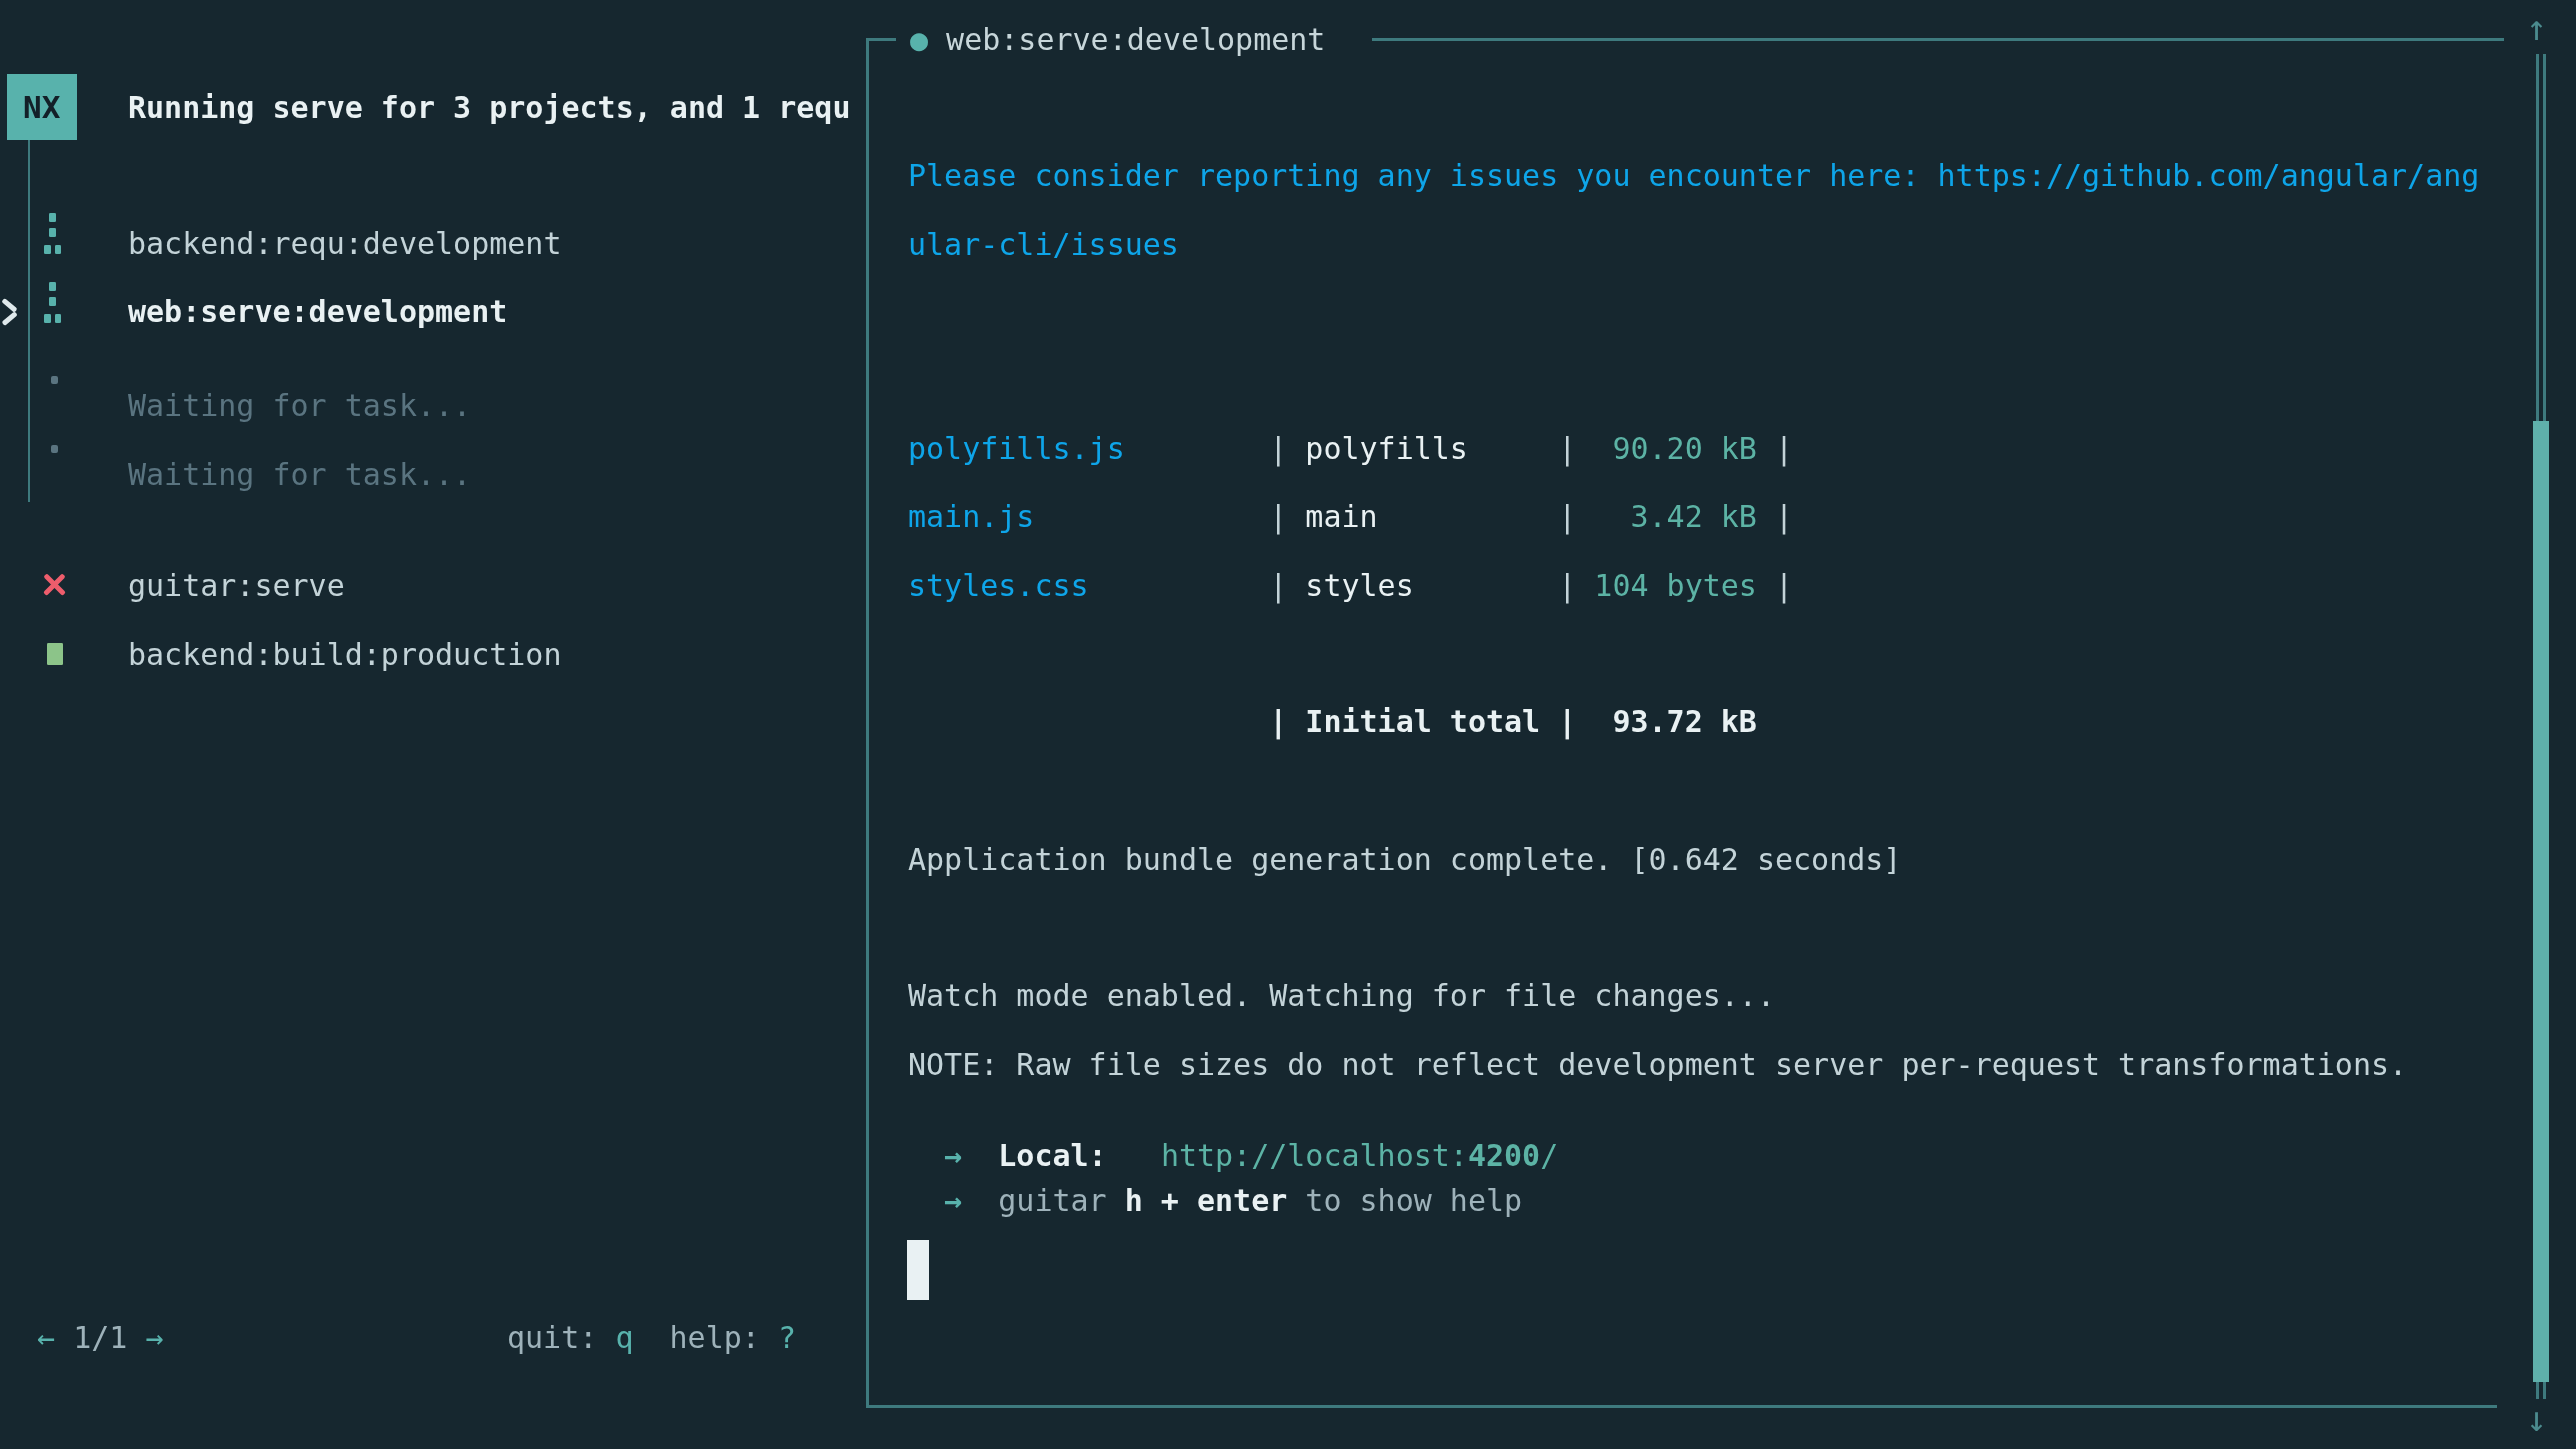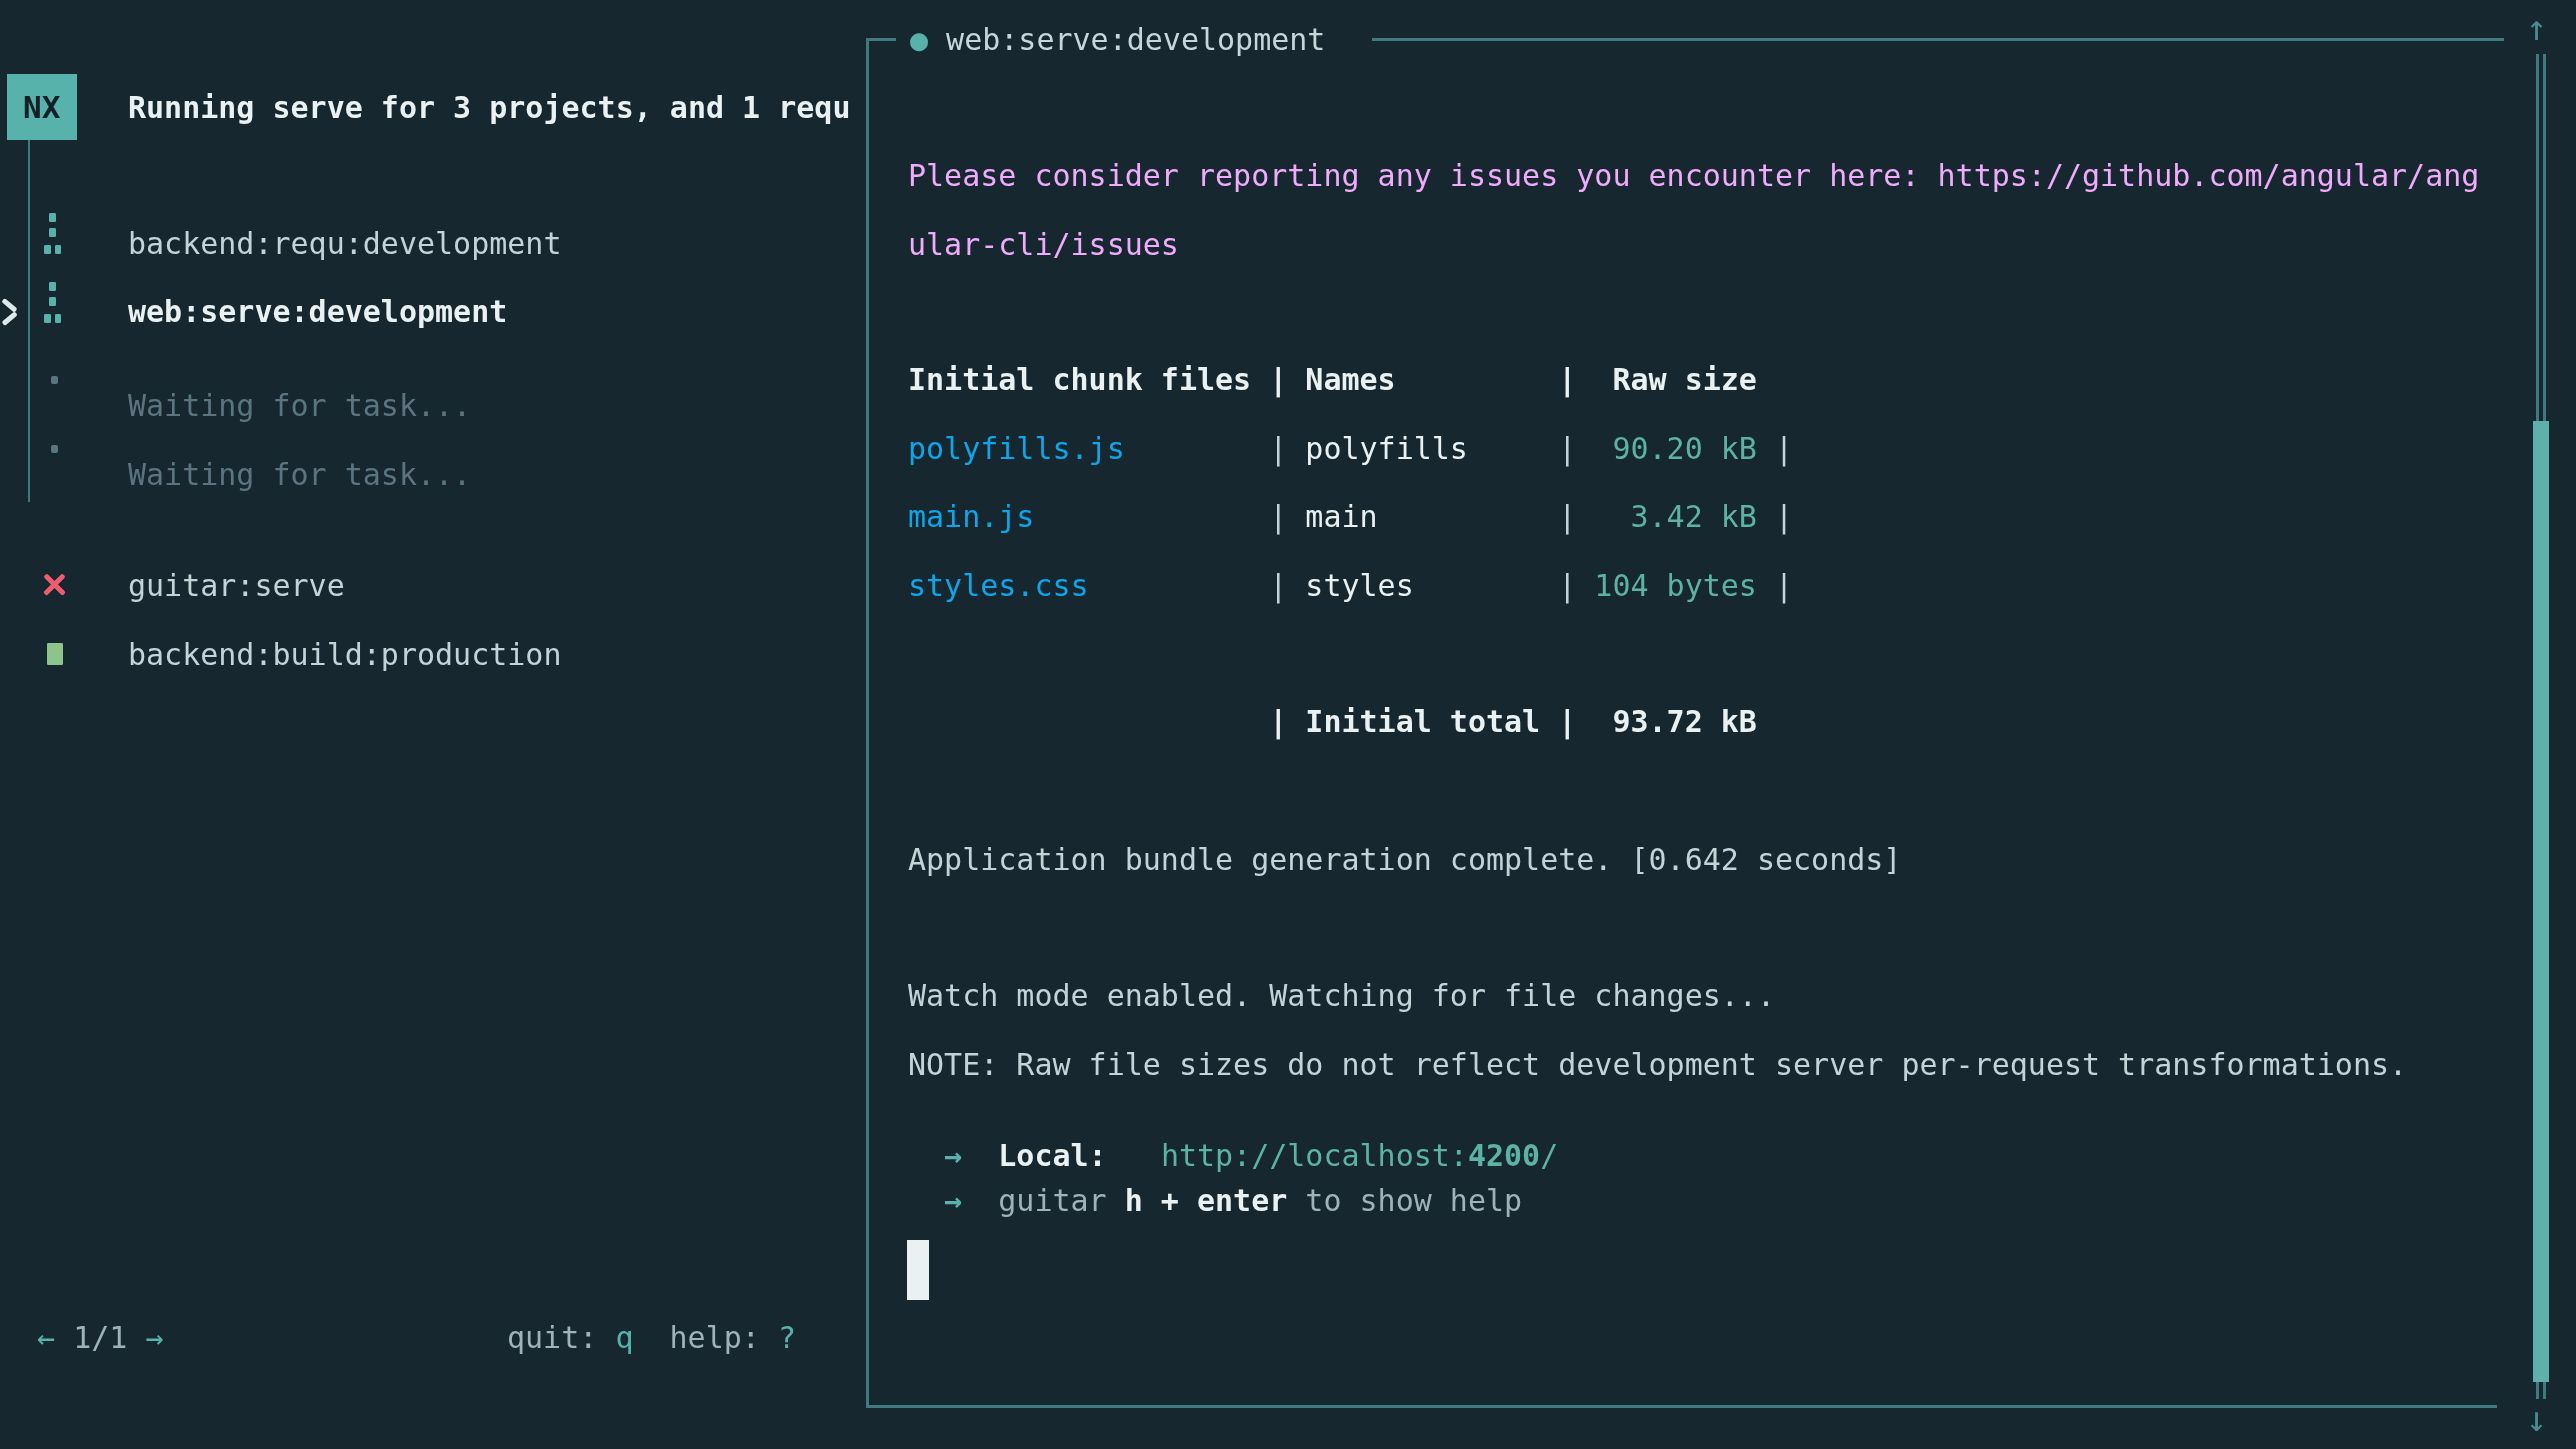--- a/index.html
+++ b/index.html
@@ -3,21 +3,21 @@
 <meta charset="utf-8">
 <style>
   html,body{margin:0;padding:0;background:#16272f;}
   .screen{position:relative;width:2576px;height:1449px;background:#16272f;overflow:hidden;
           font-family:"DejaVu Sans Mono",monospace;}
   .line{position:absolute;font:30px/35px "DejaVu Sans Mono",monospace;white-space:pre;color:#c3d3d8;}
   .b{font-weight:bold;}
   .white{color:#e9f1f3;}
   .dim{color:#5a7480;margin-top:26px;}
   .mid{color:#9eb2ba;}
-  .yellow{color:#f0abfc;}
+  .yellow{color:#0ea5e9;}
   .green{color:#0ea5e9;}
   .teal{color:#5cb3a5;}
   .accent{color:#58b2ac;}
   .scrollglyph{color:#4b8b8e;}
 
   
   .nx-logo{position:absolute;left:6.7px;top:74px;width:70px;height:66px;background:#58b2ac;
            display:flex;align-items:center;justify-content:center;
            font:bold 31px "DejaVu Sans Mono",monospace;color:#132028;}
 
@@ -106,21 +106,20 @@
   <div class="vline" style="left:866px;top:38px;width:2.7px;height:1370px;"></div>
   <div class="hline" style="left:866px;top:38px;width:29.5px;height:2.7px;"></div>
   <div class="hline" style="left:1372px;top:38px;width:1132px;height:2.7px;"></div>
   <div class="hline" style="left:866px;top:1405px;width:1631px;height:2.7px;"></div>
 
   <div class="line" style="left:910px;top:22px;color:#c7d6da;"><span class="accent">●</span><span> web:serve:development</span></div>
 
   <div class="line yellow" style="left:908px;top:158px;">Please consider reporting any issues you encounter here: https://github.com/angular/ang</div>
   <div class="line yellow" style="left:908px;top:227px;">ular-cli/issues</div>
 
-  <div class="line b white" style="left:908px;top:362px;"><span>Initial chunk files</span><span> | </span><span>Names</span><span>         </span><span>|</span><span>  </span><span>Raw size</span></div>
 
   <div class="line" style="left:908px;top:431px;"><span class="green">polyfills.js        </span><span>| </span><span class="white">polyfills     </span><span>|</span><span class="teal">  90.20 kB </span><span>|</span></div>
 
   <div class="line" style="left:908px;top:499px;"><span class="green">main.js             </span><span>| </span><span class="white">main          </span><span>|</span><span class="teal">   3.42 kB </span><span>|</span></div>
 
   <div class="line" style="left:908px;top:568px;text-align:right;"><span class="green">styles.css          </span><span>| </span><span class="white">styles        </span><span>|</span><span class="teal"> 104 bytes </span><span>|</span></div>
 
   <div class="line b white" style="left:908px;top:704px;"><span>                    </span><span>| </span><span>Initial total </span><span>|</span><span>  93.72 kB</span></div>
 
   <div class="line" style="left:908px;top:842px;">Application bundle generation complete. [0.642 seconds]</div>

